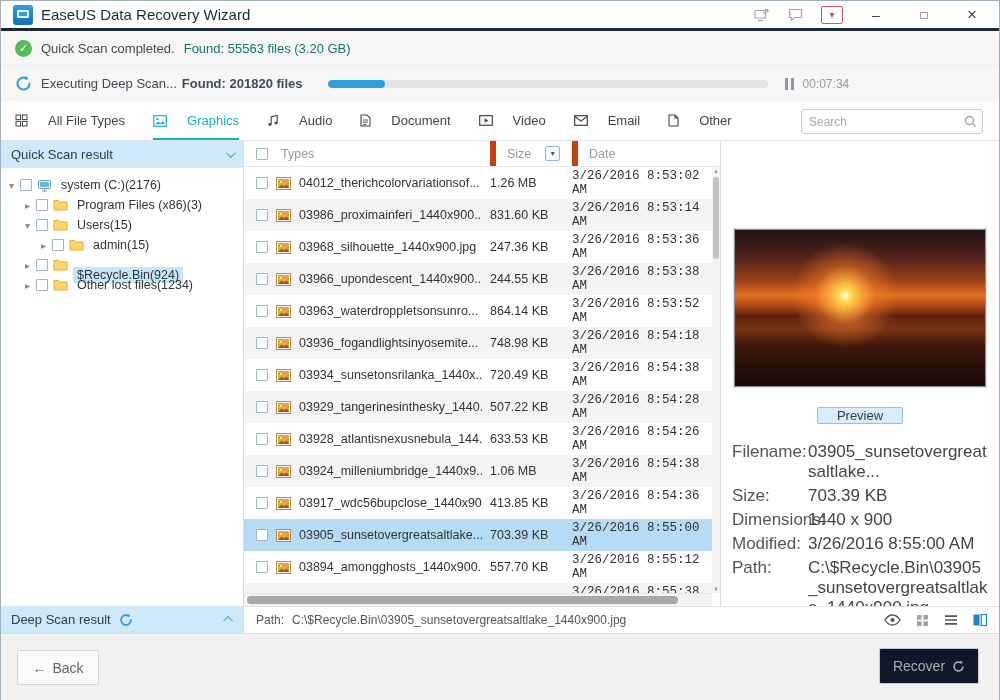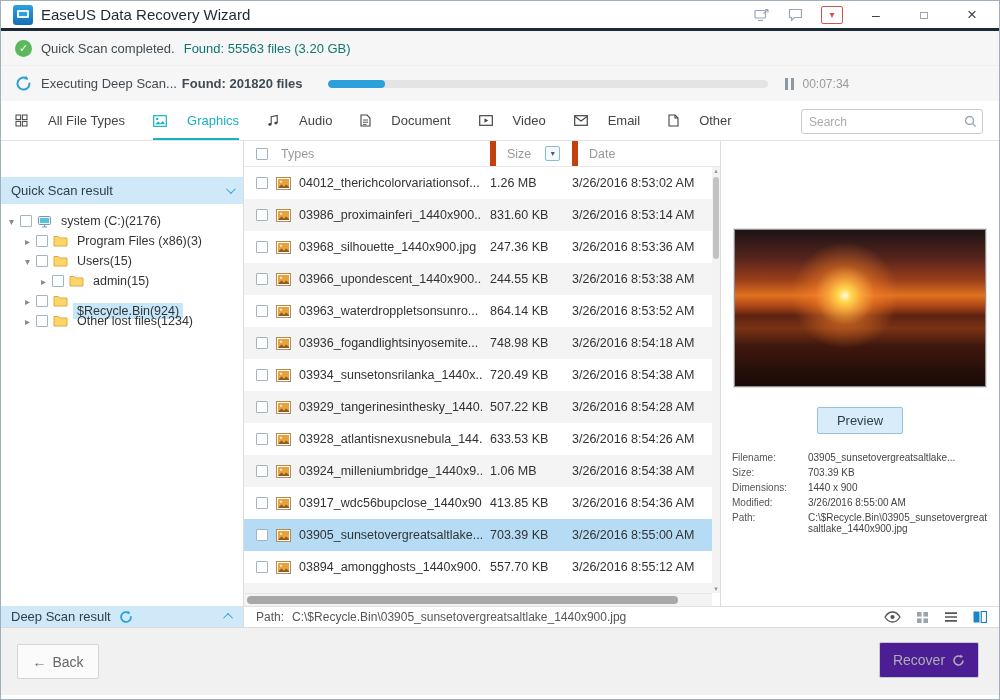--- a/index.html
+++ b/index.html
@@ -43,21 +43,21 @@
   .tab.active { color:var(--accent,#17b1c1); border-bottom-color:var(--accent,#17b1c1); }
   .tab-icon { display:flex; }
   .search-box { position:absolute; right:16px; top:8px; width:182px; height:25px; border:1px solid #ccc; border-radius:3px; background:#fff; display:flex; align-items:center; padding:0 7px; }
   .search-box input { border:none; outline:none; flex:1; font-size:12px; color:#333; font-family:inherit; background:transparent; }
   .search-box input::placeholder { color:#aaa; }
   .search-icon { display:flex; }
 
   
   .main { height:465px; flex-shrink:0; display:flex; }
   .sidebar { width:243px; flex-shrink:0; border-right:1px solid #dcdcdc; display:flex; flex-direction:column; background:#fff; }
-  .panel-header { height:27px; flex-shrink:0; background:var(--panel-header-blue,#cfe9f8); display:flex; align-items:center; gap:8px; padding:0 10px; color:#2c3e50; cursor:pointer;margin-top:36px; }
+  .panel-header { height:27px; flex-shrink:0; background:var(--panel-header-blue,#cfe9f8); display:flex; align-items:center; gap:8px; padding:0 10px; color:#2c3e50; cursor:pointer; }
   .chev { width:7px; height:7px; border-right:1.6px solid #3aa0d8; border-bottom:1.6px solid #3aa0d8; flex-shrink:0; }
   .chev.down { transform:rotate(45deg) translateY(-2px); }
   .chev.up { transform:rotate(-135deg) translateY(-2px); }
   .chev.right-end { margin-left:auto; }
   .tree { flex:1; padding-top:7px; overflow:hidden; }
   .tree-row { height:20px; display:flex; align-items:center; font-size:12.5px; color:#333; white-space:nowrap; cursor:pointer; }
   .expander { width:13px; color:#8a8a8a; font-size:10px; text-align:center; flex-shrink:0; }
   .checkbox { width:12px; height:12px; border:1px solid #a0b4c2; background:#fff; border-radius:1px; margin:0 5px 0 2px; flex-shrink:0; cursor:pointer; }
   .node-icon { margin-right:5px; display:flex; flex-shrink:0; }
   .tree-label { padding:1px 4px; border-radius:1px; }
@@ -71,53 +71,53 @@
   .col-date { width:148px; flex-shrink:0; }
   .table-header .col-size, .table-header .col-date { border-left:6px solid #c2410c; height:100%; display:flex; align-items:center; padding-left:11px; }
   .size-filter { width:15px; height:15px; border:1px solid #8fb8d8; background:#f3f9fd; border-radius:2px; font-size:8px; color:#557; display:flex; align-items:center; justify-content:center; margin-left:14px; cursor:pointer; }
   .file-rows { position:absolute; top:26px; left:0; right:8px; bottom:13px; overflow:hidden; }
   .file-row { height:32px; display:flex; align-items:center; padding-left:10px; font-size:12.5px; background:#fff; cursor:pointer; }
   .file-row.alt { background:#f4f4f4; }
   .file-row.selected { background:var(--row-selection-blue,#b5dcf4); }
   .file-icon { display:flex; margin:0 8px 0 3px; flex-shrink:0; }
   .cell.name { flex:1; color:#333; overflow:hidden; white-space:nowrap; }
   .cell.size { width:82px; flex-shrink:0; padding-left:8px; color:#333; }
-  .cell.date { width:148px; flex-shrink:0; padding-left:8px; color:#333; }
+  .cell.date { width:148px; flex-shrink:0; padding-left:8px; color:#333;font-family:Liberation Mono, monospace; }
   .vscroll { position:absolute; top:26px; right:0; bottom:13px; width:8px; background:#f3f3f3; cursor:pointer; }
   .vthumb { position:absolute; top:10px; left:1px; width:6px; height:82px; background:#c2c2c2; border-radius:3px; }
   .varrow { position:absolute; left:0; width:8px; text-align:center; font-size:6px; color:#999; }
   .varrow.top { top:1px; } .varrow.bot { bottom:1px; }
   .hscroll { position:absolute; left:0; right:8px; bottom:0; height:13px; background:#f3f3f3; border-top:1px solid #e6e6e6; cursor:pointer; }
   .hthumb { margin:2px 0 0 3px; height:8px; width:92%; background:#a8a8a8; border-radius:4px; }
 
   
   .preview-panel { flex:1; background:#fff; display:flex; flex-direction:column; align-items:center; padding-top:88px; overflow:hidden; }
   .preview-image { width:252px; height:158px; border:1px solid #8f8f8f; outline:1px solid #e0e0e0; flex-shrink:0;
     background:
       radial-gradient(circle at 44% 42%, #fffbe0 0%, #ffd84d 4%, rgba(255,170,60,0.85) 10%, rgba(250,130,40,0.45) 18%, rgba(200,80,30,0) 32%),
       linear-gradient(180deg,#1d1416 0%,#55241c 18%,#9a3f1a 32%,#e07120 42%,#b44a16 48%,#5e2212 55%,#7a3314 63%,#40180d 74%,#2a100a 88%,#190a07 100%);
   }
   .preview-btn { margin-top:20px; width:86px; height:27px; background:#d8ecfa; border:1px solid #90c2e2; border-radius:2px; font-size:13px; color:#2c3e50; font-family:inherit; cursor:pointer; }
-  .info { margin-top:18px; width:256px; font-size:10px; }
+  .info { margin-top:18px; width:256px; font-size:17px; }
   .info-row { display:flex; margin-bottom:4px; }
   .info-label { width:76px; flex-shrink:0; color:#555; }
   .info-value { flex:1; color:#444; word-break:break-all; overflow:hidden; }
 
   
-  .subbar { height:21px; flex-shrink:0; display:flex; }
+  .subbar { height:27px; flex-shrink:0; display:flex; }
   .deep-header { width:243px; flex-shrink:0; background:var(--panel-header-blue,#cfe9f8); display:flex; align-items:center; gap:8px; padding:0 10px; color:#2c3e50; border-right:1px solid #dcdcdc; cursor:pointer; }
   .pathbar { flex:1; background:#fff; border-top:1px solid #e0e0e0; display:flex; align-items:center; gap:8px; padding:0 12px; font-size:12px; color:#555; overflow:hidden; }
   .p-value { white-space:nowrap; overflow:hidden; text-overflow:ellipsis; }
   .view-icons { margin-left:auto; display:flex; align-items:center; gap:15px; flex-shrink:0; }
   .view-icons .ico { display:flex; cursor:pointer; }
 
   
   .footer { height:68px; flex-shrink:0; background:#f1f1f1; border-top:1px solid #dcdcdc; position:relative; }
   .back-btn { position:absolute; left:16px; top:16px; width:82px; height:35px; background:#fbfbfb; border:1px solid #d5d5d5; border-radius:2px; color:#666; font-size:14px; font-family:inherit; cursor:pointer; display:flex; align-items:center; justify-content:center; gap:6px; }
-  .recover-btn { position:absolute; right:20px; top:14px; width:100px; height:36px; background:#4c1d95; border:1px solid #c9c9c9; border-radius:2px; color:#aeaeae; font-size:14px; font-family:inherit; display:flex; align-items:center; justify-content:center; gap:7px; cursor:default; }
+  .recover-btn { position:absolute; right:20px; top:14px; width:100px; height:36px; background:#0f172a; border:1px solid #c9c9c9; border-radius:2px; color:#aeaeae; font-size:14px; font-family:inherit; display:flex; align-items:center; justify-content:center; gap:7px; cursor:default; }
   .watermark { position:absolute; right:6px; bottom:5px; font-size:22px; color:#9b9b9b; z-index:5; letter-spacing:0.3px; }
   .watermark .mango { color:var(--watermark-orange,#f08527); }
 </style>
 </head>
 <body>
 
 <div class="window">
 
   <div class="titlebar">
     <div class="app-logo"></div>

